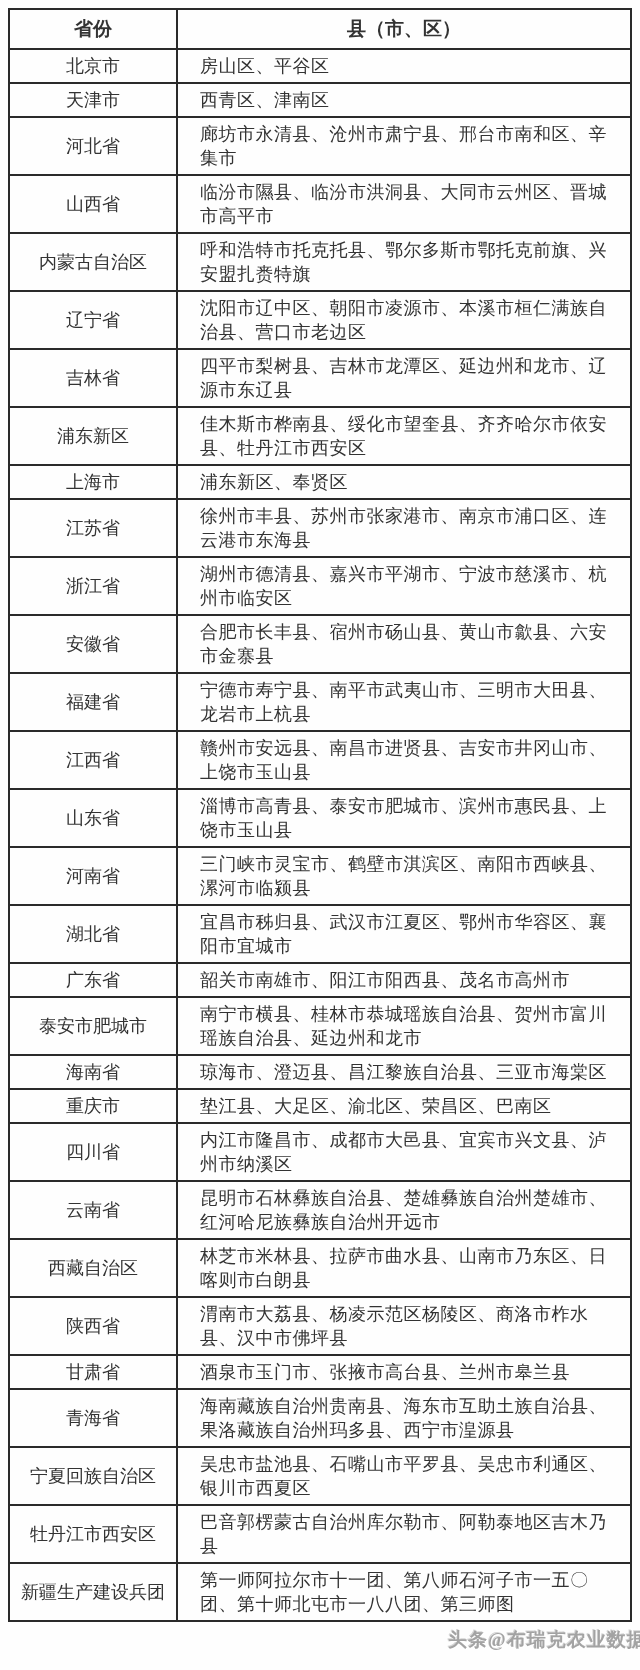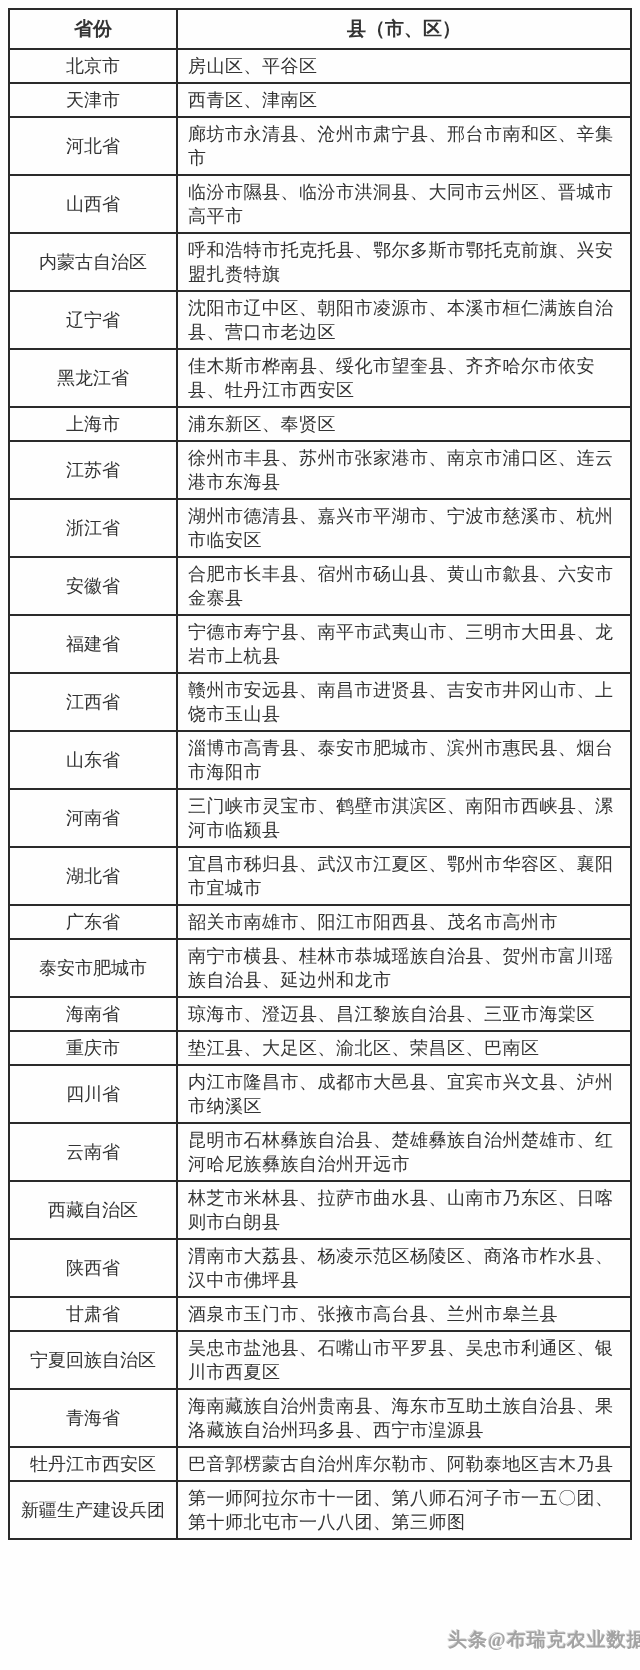--- a/index.html
+++ b/index.html
@@ -37,21 +37,21 @@
     padding: 7px 3px;
   }
   .province-table col.col-province { width: 168px; }
   .province-table col.col-counties { width: 454px; }
   .province-table td.province {
     text-align: center;
     padding: 4px 8px;
   }
   .province-table td.counties {
     text-align: left;
-    padding: 4px 10px 4px 10px;
+    padding: 4px 10px 4px 22px;
     letter-spacing: 0.5px;
   }
   .watermark {
     position: absolute;
     left: 448px;
     top: 1627px;
     font-size: 19px;
     font-weight: bold;
     white-space: nowrap;
     color: #8d8d8d;
@@ -94,21 +94,25 @@
       </tr>
       <tr>
         <td class="province">内蒙古自治区</td>
         <td class="counties">呼和浩特市托克托县、鄂尔多斯市鄂托克前旗、兴安盟扎赉特旗</td>
       </tr>
       <tr>
         <td class="province">辽宁省</td>
         <td class="counties">沈阳市辽中区、朝阳市凌源市、本溪市桓仁满族自治县、营口市老边区</td>
       </tr>
       <tr>
-        <td class="province">黑龙江省</td>
+        <td class="province">吉林省</td>
+        <td class="counties">四平市梨树县、吉林市龙潭区、延边州和龙市、辽源市东辽县</td>
+      </tr>
+      <tr>
+        <td class="province">浦东新区</td>
         <td class="counties">佳木斯市桦南县、绥化市望奎县、齐齐哈尔市依安县、牡丹江市西安区</td>
       </tr>
       <tr>
         <td class="province">上海市</td>
         <td class="counties">浦东新区、奉贤区</td>
       </tr>
       <tr>
         <td class="province">江苏省</td>
         <td class="counties">徐州市丰县、苏州市张家港市、南京市浦口区、连云港市东海县</td>
       </tr>
@@ -123,21 +127,21 @@
       <tr>
         <td class="province">福建省</td>
         <td class="counties">宁德市寿宁县、南平市武夷山市、三明市大田县、龙岩市上杭县</td>
       </tr>
       <tr>
         <td class="province">江西省</td>
         <td class="counties">赣州市安远县、南昌市进贤县、吉安市井冈山市、上饶市玉山县</td>
       </tr>
       <tr>
         <td class="province">山东省</td>
-        <td class="counties">淄博市高青县、泰安市肥城市、滨州市惠民县、烟台市海阳市</td>
+        <td class="counties">淄博市高青县、泰安市肥城市、滨州市惠民县、上饶市玉山县</td>
       </tr>
       <tr>
         <td class="province">河南省</td>
         <td class="counties">三门峡市灵宝市、鹤壁市淇滨区、南阳市西峡县、漯河市临颍县</td>
       </tr>
       <tr>
         <td class="province">湖北省</td>
         <td class="counties">宜昌市秭归县、武汉市江夏区、鄂州市华容区、襄阳市宜城市</td>
       </tr>
       <tr>
@@ -170,26 +174,26 @@
       </tr>
       <tr>
         <td class="province">陕西省</td>
         <td class="counties">渭南市大荔县、杨凌示范区杨陵区、商洛市柞水县、汉中市佛坪县</td>
       </tr>
       <tr>
         <td class="province">甘肃省</td>
         <td class="counties">酒泉市玉门市、张掖市高台县、兰州市皋兰县</td>
       </tr>
       <tr>
+        <td class="province">青海省</td>
+        <td class="counties">海南藏族自治州贵南县、海东市互助土族自治县、果洛藏族自治州玛多县、西宁市湟源县</td>
+      </tr>
+      <tr>
         <td class="province">宁夏回族自治区</td>
         <td class="counties">吴忠市盐池县、石嘴山市平罗县、吴忠市利通区、银川市西夏区</td>
-      </tr>
-      <tr>
-        <td class="province">青海省</td>
-        <td class="counties">海南藏族自治州贵南县、海东市互助土族自治县、果洛藏族自治州玛多县、西宁市湟源县</td>
       </tr>
       <tr>
         <td class="province">牡丹江市西安区</td>
         <td class="counties">巴音郭楞蒙古自治州库尔勒市、阿勒泰地区吉木乃县</td>
       </tr>
       <tr>
         <td class="province">新疆生产建设兵团</td>
         <td class="counties">第一师阿拉尔市十一团、第八师石河子市一五〇团、第十师北屯市一八八团、第三师图</td>
       </tr>
     </tbody>

